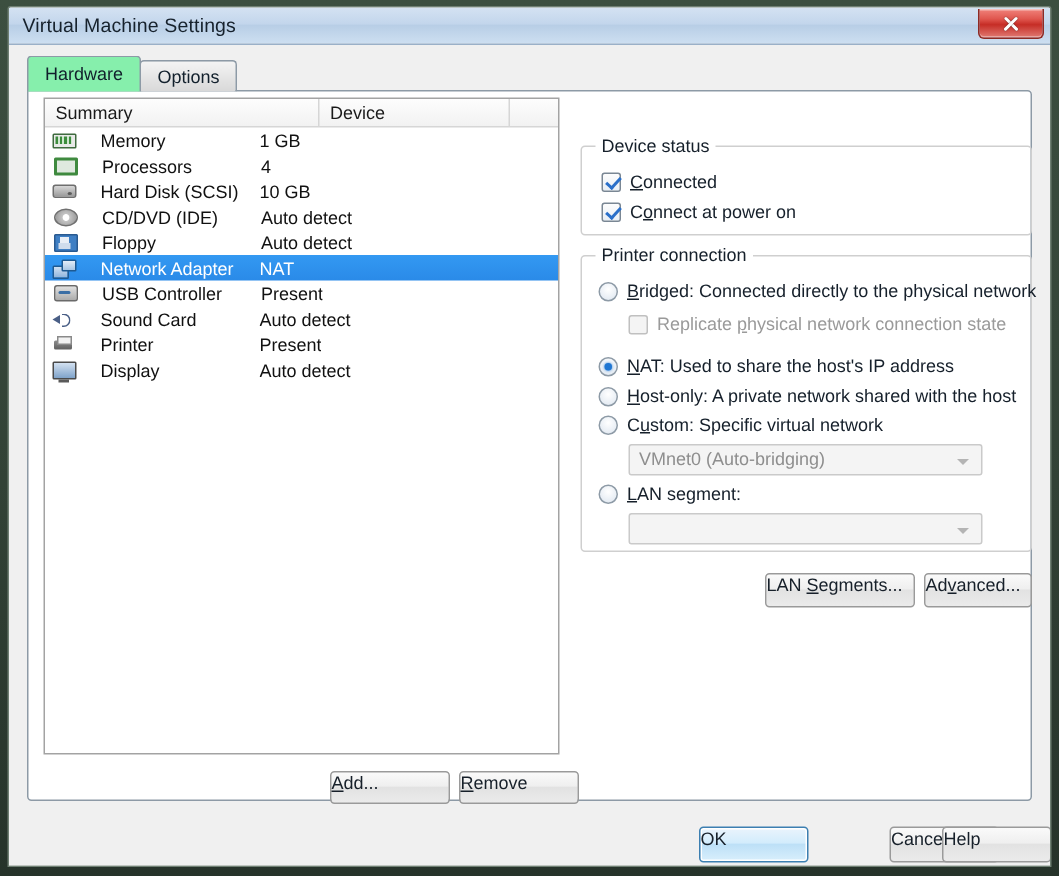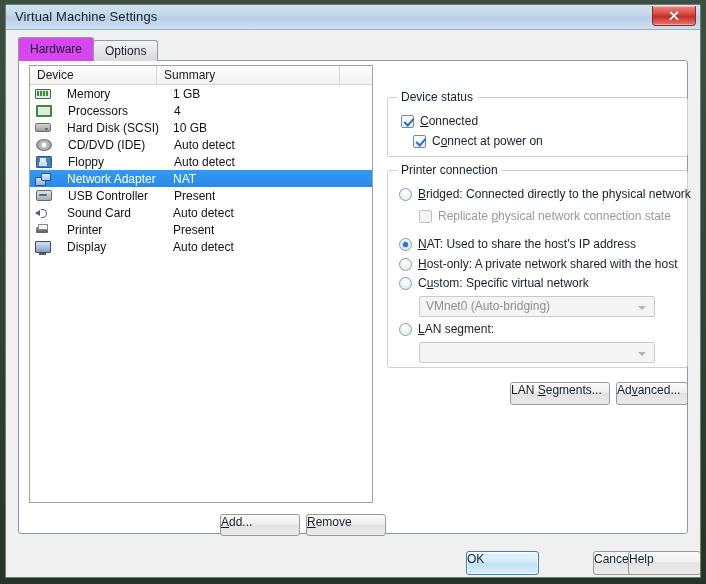--- a/index.html
+++ b/index.html
@@ -92,21 +92,21 @@
     border: 1px solid #8d9aa6;
     border-bottom: none;
     border-radius: 3px 3px 0 0;
     margin-right: -1px;
     cursor: pointer;
     background: linear-gradient(180deg,#f4f4f4 0%, #e3e3e3 60%, #d8d8d8 100%);
   }
   .tab.active {
     height: 24px;
     line-height: 23px;
-    background: #d946ef;
+    background: #86efac;
     border-color: #8d9aa6;
     z-index: 6;
     position: relative;
   }
 
   
   .tabpanel {
     position: absolute;
     left: 12px; top: 30px;
     width: 670px; height: 474px;
@@ -333,22 +333,22 @@
 
       <div class="tabstrip">
         <div class="tab active">Hardware</div>
         <div class="tab">Options</div>
       </div>
 
       <div class="tabpanel"></div>
 
       <div class="devlist">
         <div class="devlist-head">
+          <div class="dh c2">Summary</div>
           <div class="dh c1">Device</div>
-          <div class="dh c2">Summary</div>
           <div class="dh c3"></div>
         </div>
 
         <div class="devrow">
           <span class="ico ico-mem"></span>
           <span class="dev-name">Memory</span>
           <span class="dev-sum">1 GB</span>
         </div>
         <div class="devrow">
           <span class="ico ico-cpu"></span>
@@ -400,21 +400,21 @@
       <div class="btn btn-add"><u>A</u>dd...</div>
       <div class="btn btn-remove"><u>R</u>emove</div>
 
       <div class="group grp-status">
         <div class="group-title">Device status</div>
       </div>
       <div class="chk-row" style="left:395px; top:84px;">
         <span class="cbox checked"></span>
         <span><u>C</u>onnected</span>
       </div>
-      <div class="chk-row" style="left:395px; top:104px;margin-left:12px;">
+      <div class="chk-row" style="left:395px; top:104px;">
         <span class="cbox checked"></span>
         <span>C<u>o</u>nnect at power on</span>
       </div>
 
       <div class="group grp-network">
         <div class="group-title">Printer connection</div>
       </div>
 
       <div class="rad-row" style="left:393px; top:157px;">
         <span class="radio"></span>

